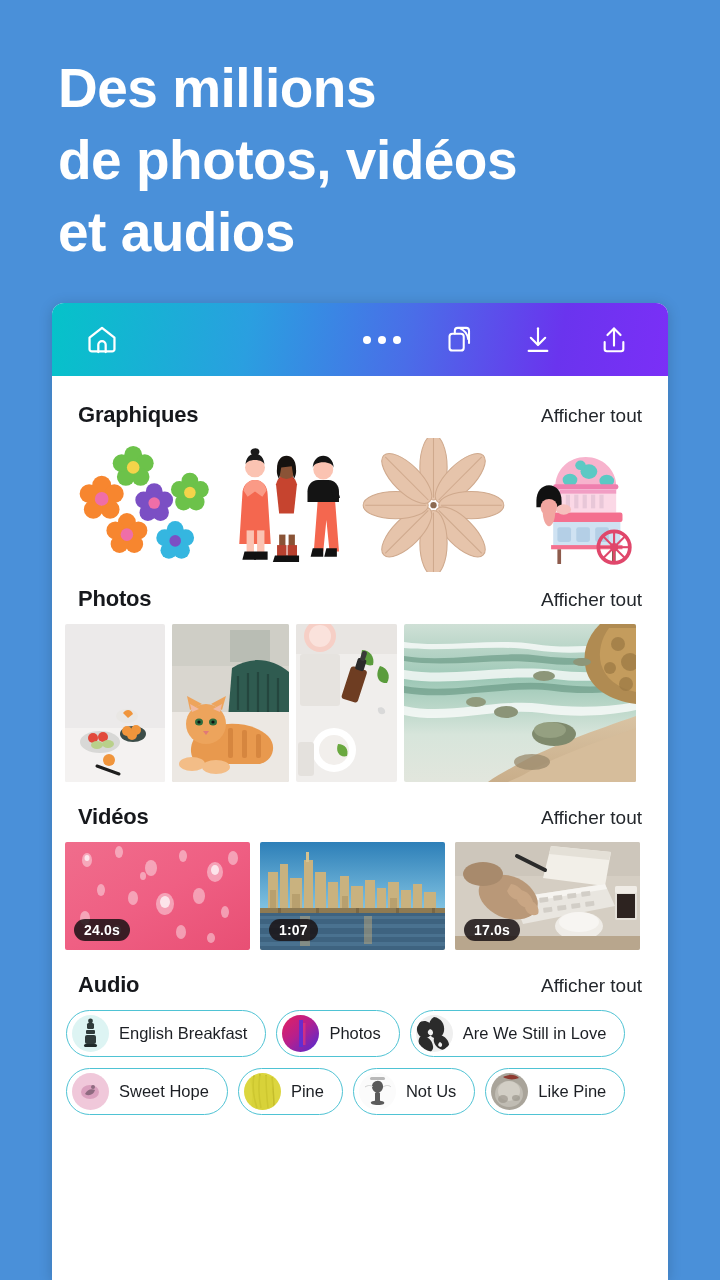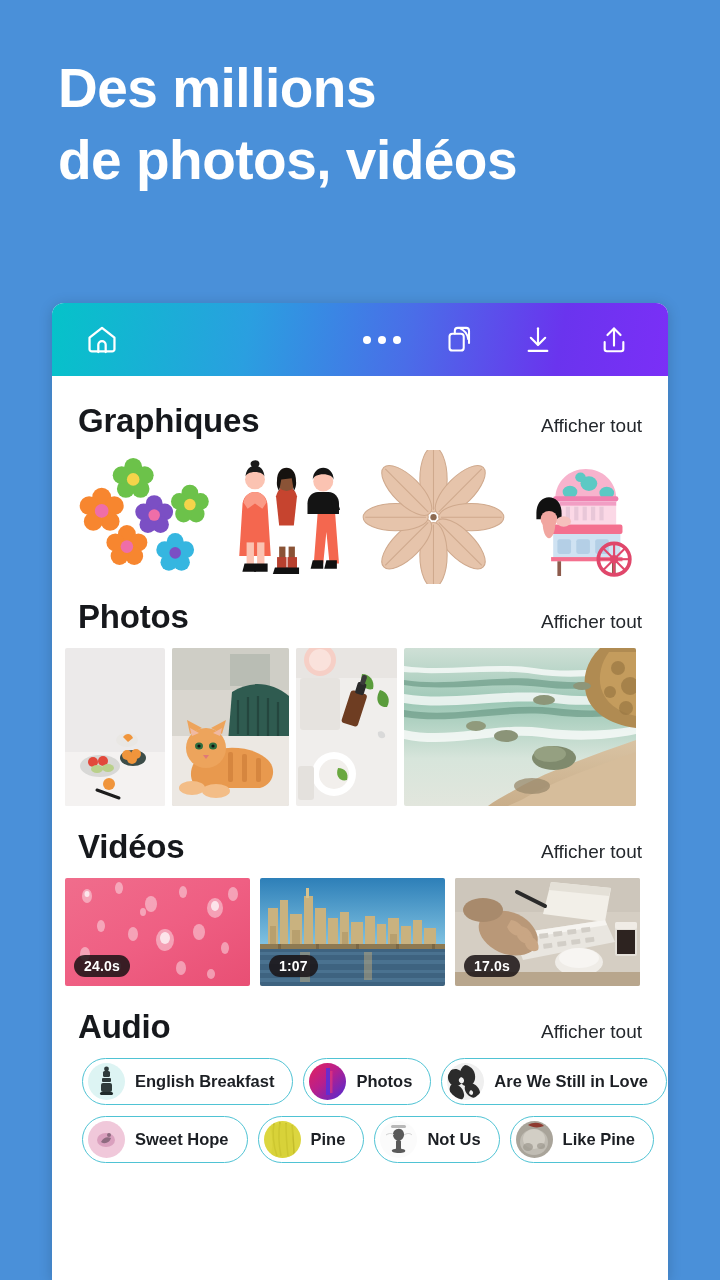--- a/index.html
+++ b/index.html
@@ -50,21 +50,21 @@
   .tb-btn svg { display:block; }
   .dots { display:flex; gap:7px; align-items:center; }
   .dots i { width:8px; height:8px; border-radius:50%; background:#fff; display:block; }
 
   
   .section-head {
     display:flex; align-items:baseline; justify-content:space-between;
     padding:0 26px;
   }
   .section-title {
-    font-size:33px; font-weight:700; color:#16181c; letter-spacing:-0.2px;
+    font-size:22px; font-weight:700; color:#16181c; letter-spacing:-0.2px;
   }
   .see-all {
     font-size:19px; color:#23272c; cursor:pointer;
   }
 
   
   .graphics-row {
     display:flex; align-items:center; gap:0;
     padding:14px 14px 6px 14px;
     height:140px;
@@ -97,21 +97,21 @@
   .video.v3 { width:185px; }
   .badge {
     position:absolute; left:9px; bottom:9px;
     background:rgba(25,18,20,.85);
     color:#fff; font-size:14px; font-weight:700;
     padding:3px 10px; border-radius:12px;
     letter-spacing:.2px;
   }
 
   
-  .audio-rows { padding:12px 13px 0 30px;font-weight:bold; }
+  .audio-rows { padding:12px 13px 0 14px; }
   .audio-row { display:flex; gap:10px; margin-bottom:11px; }
   .chip {
     display:flex; align-items:center; gap:10px;
     height:47px;
     border:1.6px solid #4fc3d4;
     border-radius:26px;
     background:#fff;
     padding:0 18px 0 5px;
     cursor:pointer;
   }
@@ -125,20 +125,21 @@
 
   
   .fill { position:absolute; inset:0; }
 </style>
 </head>
 <body>
 
 <div class="hero">
   <div class="hero-line">Des millions</div>
   <div class="hero-line">de photos, vidéos</div>
+  <div class="hero-line">et audios</div>
 </div>
 
 <div class="card">
 
   <div class="toolbar">
 
     <div class="tb-btn" style="margin-left:-8px;">
       <span>
         <svg width="34" height="34" viewBox="0 0 24 24" fill="none" stroke="#ffffff" stroke-width="1.6" stroke-linecap="round" stroke-linejoin="round">
           <path d="M3.2 10.4 12 3.4l8.8 7v8.1a1.6 1.6 0 0 1-1.6 1.6H4.8a1.6 1.6 0 0 1-1.6-1.6z"></path>

